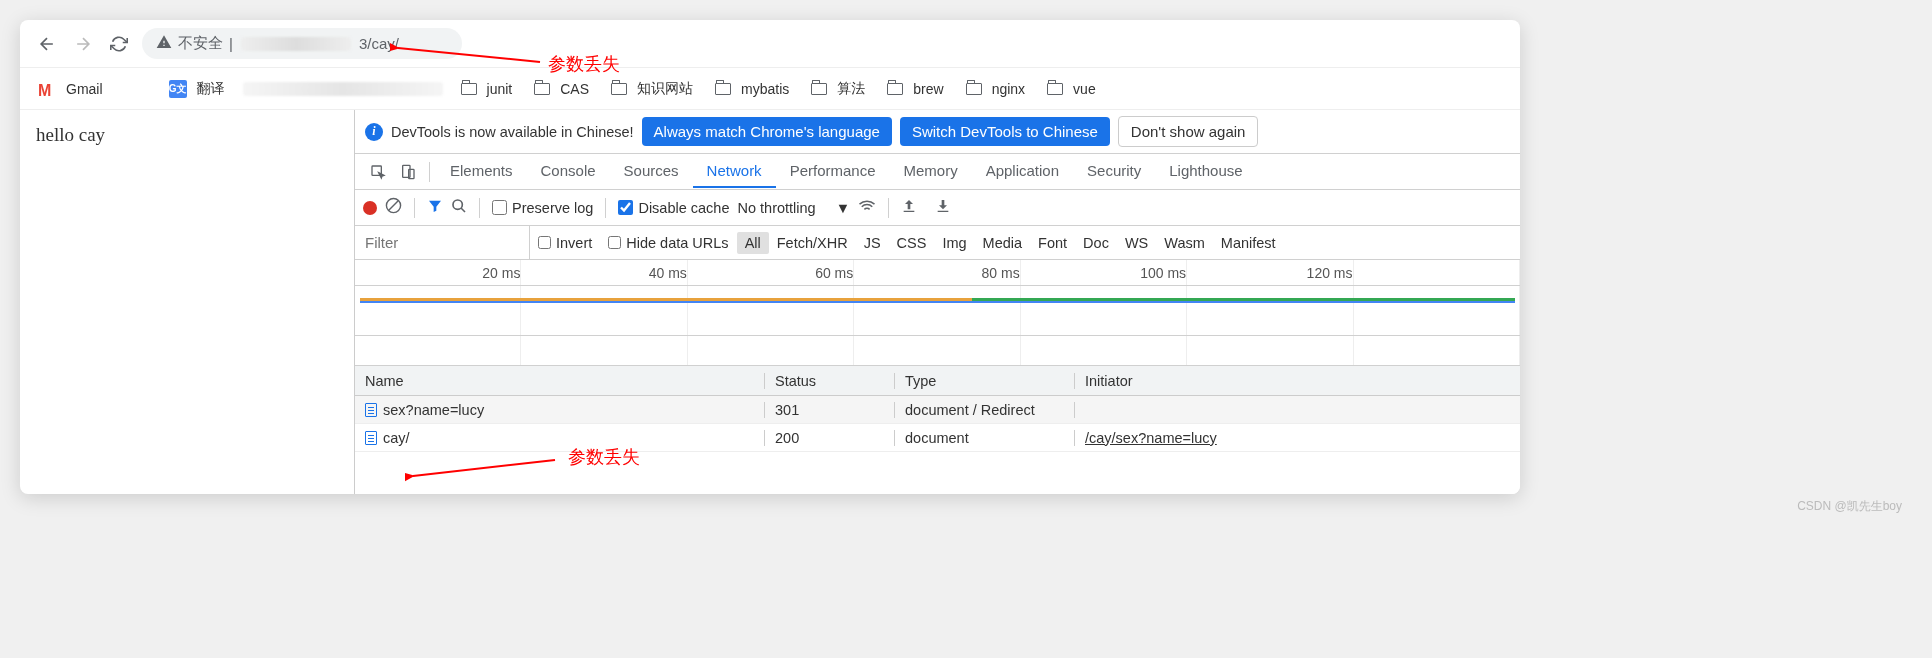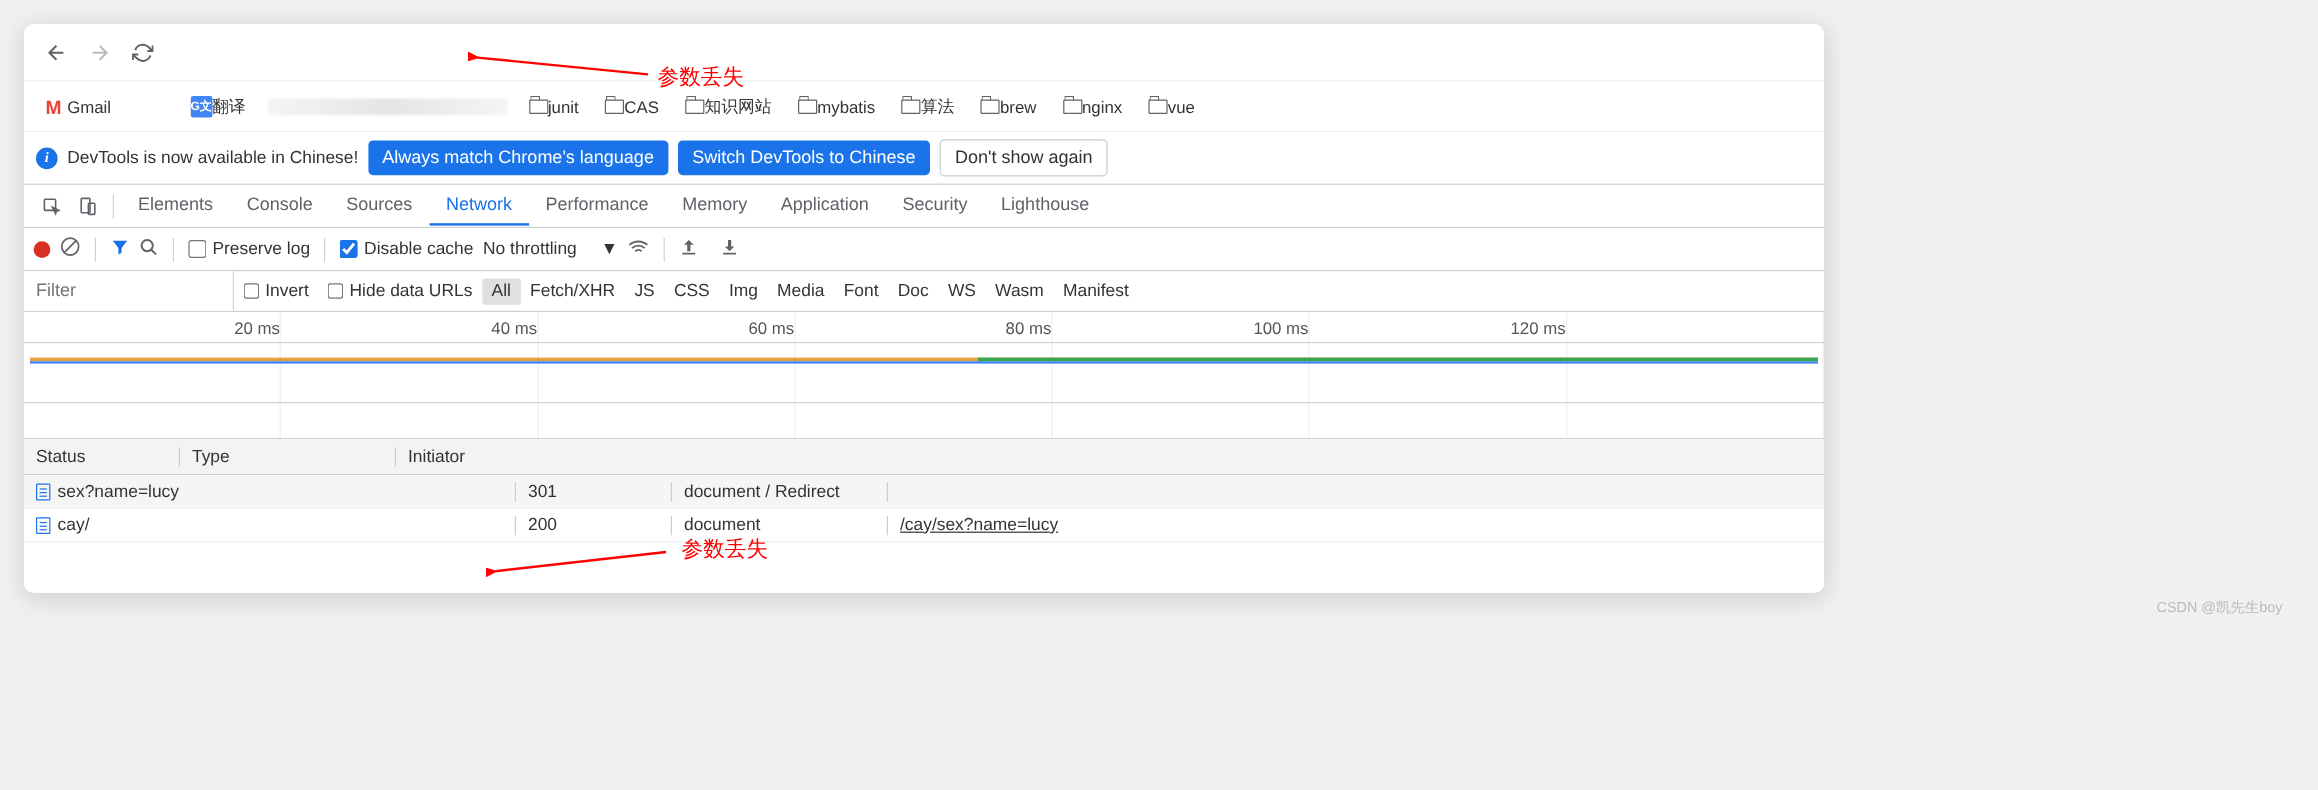--- a/index.html
+++ b/index.html
@@ -10,21 +10,21 @@
   .url-bar-row { display: flex; align-items: center; padding: 6px 14px; gap: 10px; border-bottom: 1px solid #eee; height: 48px; }
   .nav-btn { width: 26px; height: 26px; display: flex; align-items: center; justify-content: center; color: #5f6368; cursor: pointer; border-radius: 50%; }
   .nav-btn.disabled { color: #bbb; }
   .url-pill { flex: 0 0 auto; display: flex; align-items: center; background: #f1f3f4; border-radius: 18px; padding: 6px 14px; gap: 6px; min-width: 320px; }
   .warn-icon { color: #5f6368; }
   .url-text { color: #5f6368; font-size: 15px; }
   .url-blur { display:inline-block; width: 110px; height: 14px; background: linear-gradient(90deg, #eee, #ddd, #eee); filter: blur(1px); border-radius: 3px; margin: 0 2px; }
   
   
   .bookmarks-row { display: flex; align-items: center; padding: 4px 14px; gap: 14px; height: 42px; border-bottom: 1px solid #eee; }
-  .bm { display: flex; align-items: center; gap: 0; color: #333; font-size: 14px; cursor: pointer; padding: 4px 4px; }
+  .bm { display: flex; align-items: center; gap: 10px; color: #333; font-size: 14px; cursor: pointer; padding: 4px 4px; }
   .gmail-icon { width: 18px; height: 14px; position: relative; }
   .gmail-icon::before { content: "M"; font-weight: bold; color: #ea4335; font-size: 16px; }
   .gtrans-icon { width: 18px; height: 18px; background: #4285f4; color: #fff; font-size: 10px; display:flex; align-items:center; justify-content:center; border-radius:2px; font-weight:bold;margin-left:44px; }
   .folder-icon { width: 16px; height: 12px; border: 1.5px solid #5f6368; border-radius: 1px; position: relative; }
   .folder-icon::before { content:""; position:absolute; top:-4px; left:0; width:6px; height:3px; border:1.5px solid #5f6368; border-bottom:none; border-radius:1px 1px 0 0;}
   .bm-blur { width: 200px; height: 14px; background: linear-gradient(90deg,#f5f5f5,#e5e5e5,#f5f5f5); filter: blur(1px); border-radius:3px; }
   
   
   .main-split { display: flex; height: 384px; }
   .page-pane { width: 335px; border-right: 1px solid #ccc; padding: 14px 16px; font-size: 19px; font-family: "Times New Roman", serif; }
@@ -108,20 +108,29 @@
         <svg width="20" height="20" viewBox="0 0 24 24" fill="none" stroke="currentColor" stroke-width="2">
           <path d="M5 12h14M12 5l7 7-7 7"></path>
         </svg>
       </div>
     <div class="nav-btn">
         <svg width="18" height="18" viewBox="0 0 24 24" fill="none" stroke="currentColor" stroke-width="2.2">
           <path d="M23 4v6h-6M1 20v-6h6"></path>
           <path d="M3.51 9a9 9 0 0114.85-3.36L23 10M1 14l4.64 4.36A9 9 0 0020.49 15"></path>
         </svg>
       </div>
+    <div class="url-pill">
+      <span class="warn-icon"><svg width="16" height="16" viewBox="0 0 24 24" fill="currentColor">
+            <path d="M1 21h22L12 2 1 21zm12-3h-2v-2h2v2zm0-4h-2v-4h2v4z"></path>
+          </svg></span>
+      <span class="url-text">不安全</span>
+      <span class="url-text">|</span>
+      <span class="url-blur"></span>
+      <span class="url-text">3/cay/</span>
+    </div>
   </div>
 
   <div class="bookmarks-row">
     <div class="bm">
         <span class="gmail-icon"></span>
         <span>Gmail</span>
       </div>
     <div class="bm">
         <span class="gtrans-icon">G文</span>
         <span>翻译</span>
@@ -155,20 +164,23 @@
         <span class="folder-icon"></span>
         <span>nginx</span>
       </div>
     <div class="bm">
         <span class="folder-icon"></span>
         <span>vue</span>
       </div>
   </div>
 
   <div class="main-split">
+    <div class="page-pane">
+      <div>hello cay</div>
+    </div>
 
     <div class="devtools-pane">
 
       <div class="info-bar">
         <span class="info-icon">i</span>
         <span class="info-text">DevTools is now available in Chinese!</span>
         <button class="btn-blue">Always match Chrome's language</button>
         <button class="btn-blue">Switch DevTools to Chinese</button>
         <button class="btn-outline">Don't show again</button>
       </div>
@@ -286,20 +298,21 @@
         <div class="tl-col"></div>
           <div class="tl-col"></div>
           <div class="tl-col"></div>
           <div class="tl-col"></div>
           <div class="tl-col"></div>
           <div class="tl-col"></div>
           <div class="tl-col"></div>
       </div>
 
       <div class="req-head">
+        <div class="c-name">Name</div>
         <div class="c-status">Status</div>
         <div class="c-type">Type</div>
         <div class="c-init">Initiator</div>
       </div>
       <div class="req-row alt">
         <div class="c-name">
             <span class="doc-icon"></span>
             <span>sex?name=lucy</span>
           </div>
         <div class="c-status">301</div>

